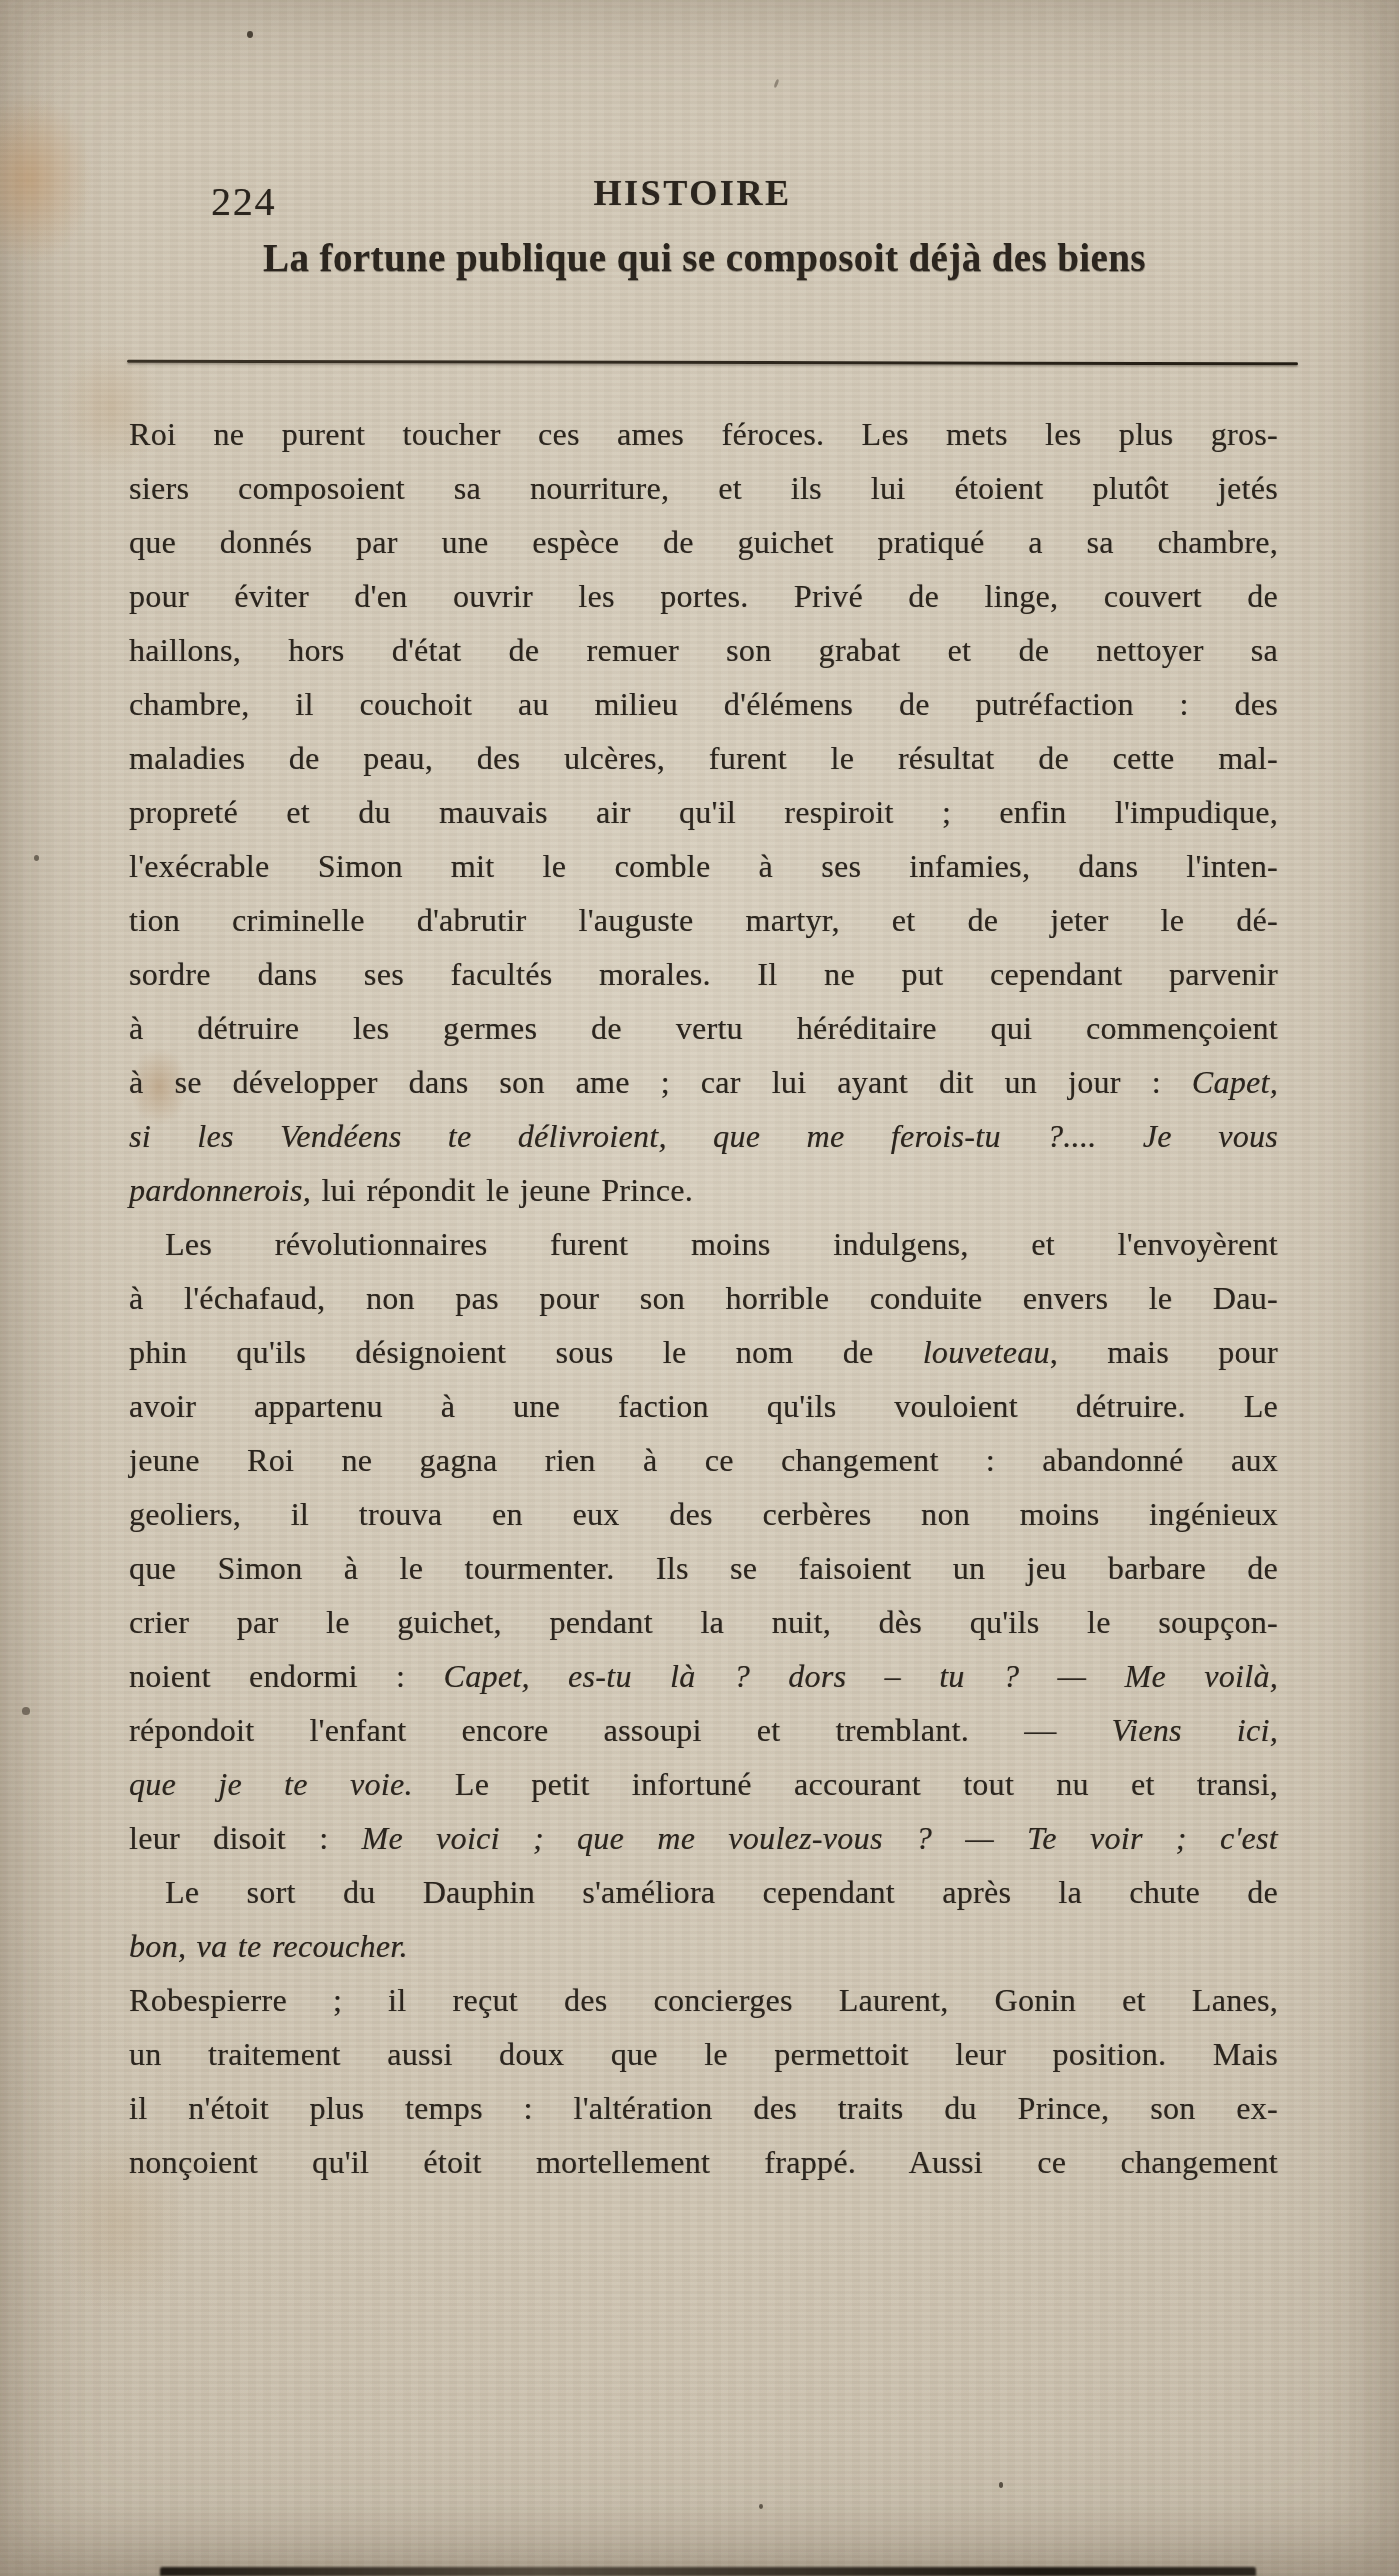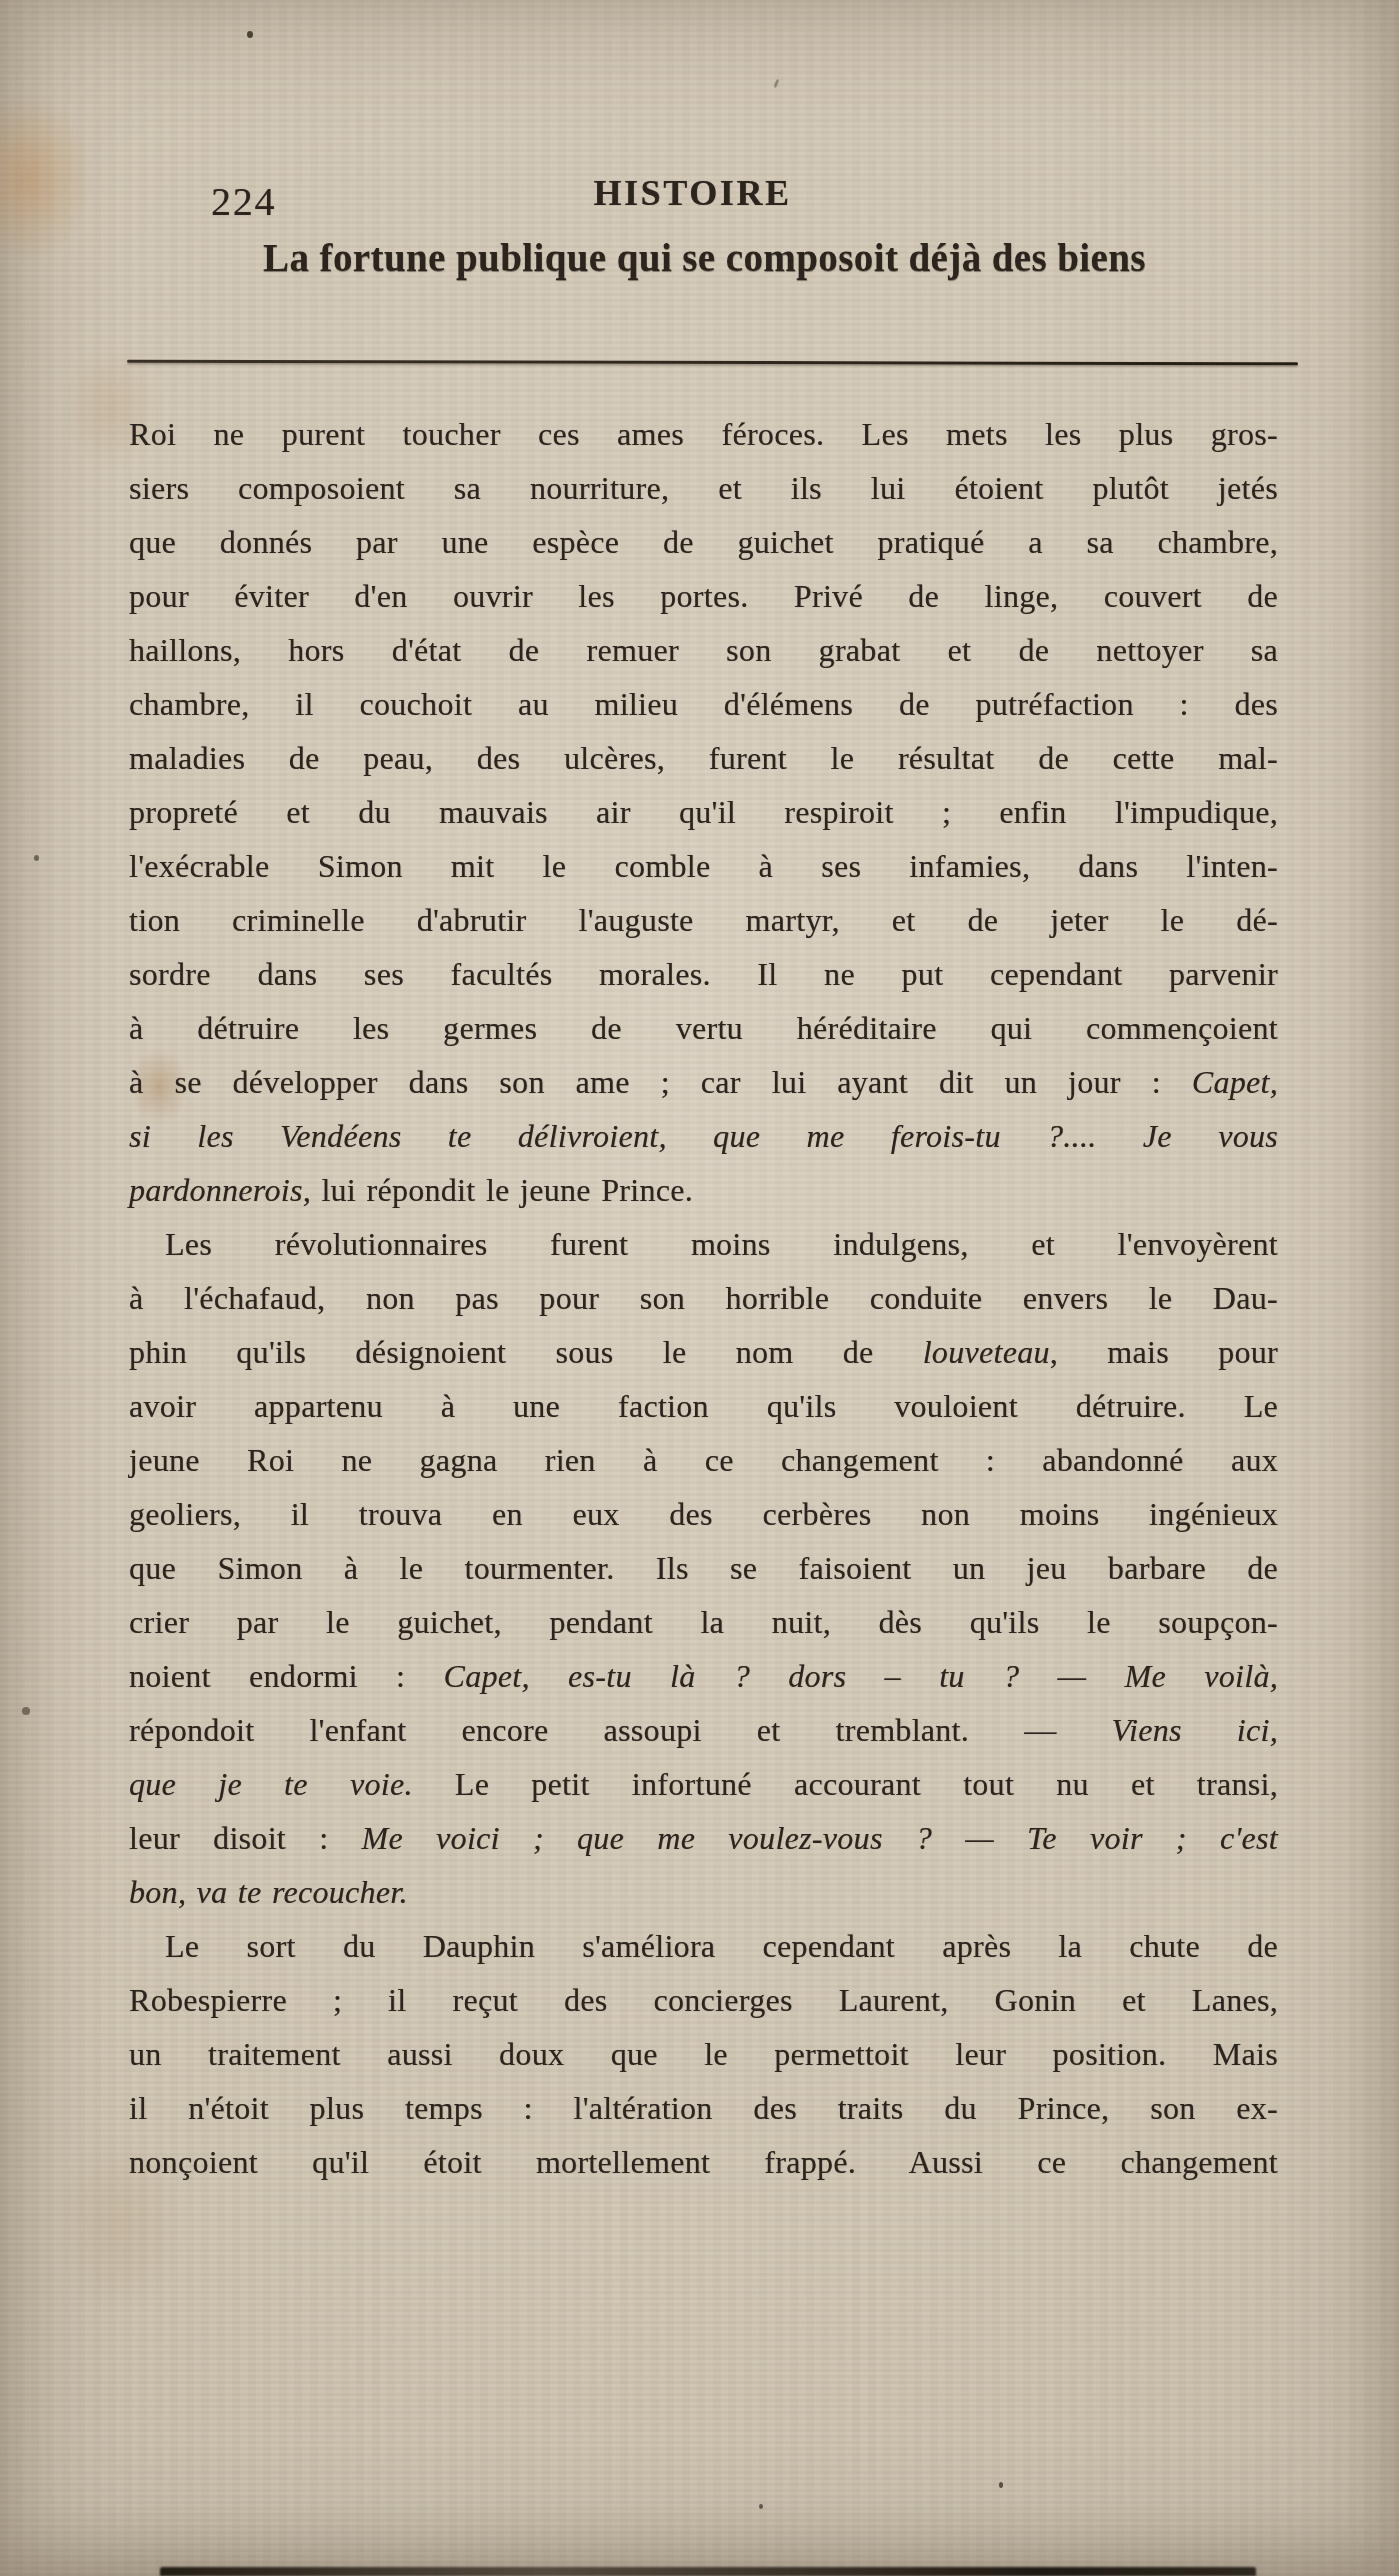--- a/index.html
+++ b/index.html
@@ -145,22 +145,22 @@
       <div class="line"><span>phin qu'ils désignoient sous le nom de </span><span class="it">louveteau</span><span>, mais pour</span></div>
       <div class="line"><span>avoir appartenu à une faction qu'ils vouloient détruire. Le</span></div>
       <div class="line"><span>jeune Roi ne gagna rien à ce changement : abandonné aux</span></div>
       <div class="line"><span>geoliers, il trouva en eux des cerbères non moins ingénieux</span></div>
       <div class="line"><span>que Simon à le tourmenter. Ils se faisoient un jeu barbare de</span></div>
       <div class="line"><span>crier par le guichet, pendant la nuit, dès qu'ils le soupçon-</span></div>
       <div class="line"><span>noient endormi : </span><span class="it">Capet, es-tu là ? dors – tu ? — Me voilà,</span></div>
       <div class="line"><span>répondoit l'enfant encore assoupi et tremblant. — </span><span class="it">Viens ici,</span></div>
       <div class="line"><span class="it">que je te voie.</span><span> Le petit infortuné accourant tout nu et transi,</span></div>
       <div class="line"><span>leur disoit : </span><span class="it">Me voici ; que me voulez-vous ? — Te voir ; c'est</span></div>
+      <div class="line indent"><span>Le sort du Dauphin s'améliora cependant après la chute de</span></div>
       <div class="line last"><span class="it">bon, va te recoucher.</span></div>
-      <div class="line indent"><span>Le sort du Dauphin s'améliora cependant après la chute de</span></div>
       <div class="line"><span>Robespierre ; il reçut des concierges Laurent, Gonin et Lanes,</span></div>
       <div class="line"><span>un traitement aussi doux que le permettoit leur position. Mais</span></div>
       <div class="line"><span>il n'étoit plus temps : l'altération des traits du Prince, son ex-</span></div>
       <div class="line"><span>nonçoient qu'il étoit mortellement frappé. Aussi ce changement</span></div>
     </div>
 
   <span class="speck speck-1"></span>
   <span class="speck speck-2"></span>
   <span class="speck speck-3"></span>
   <span class="speck speck-4"></span>

